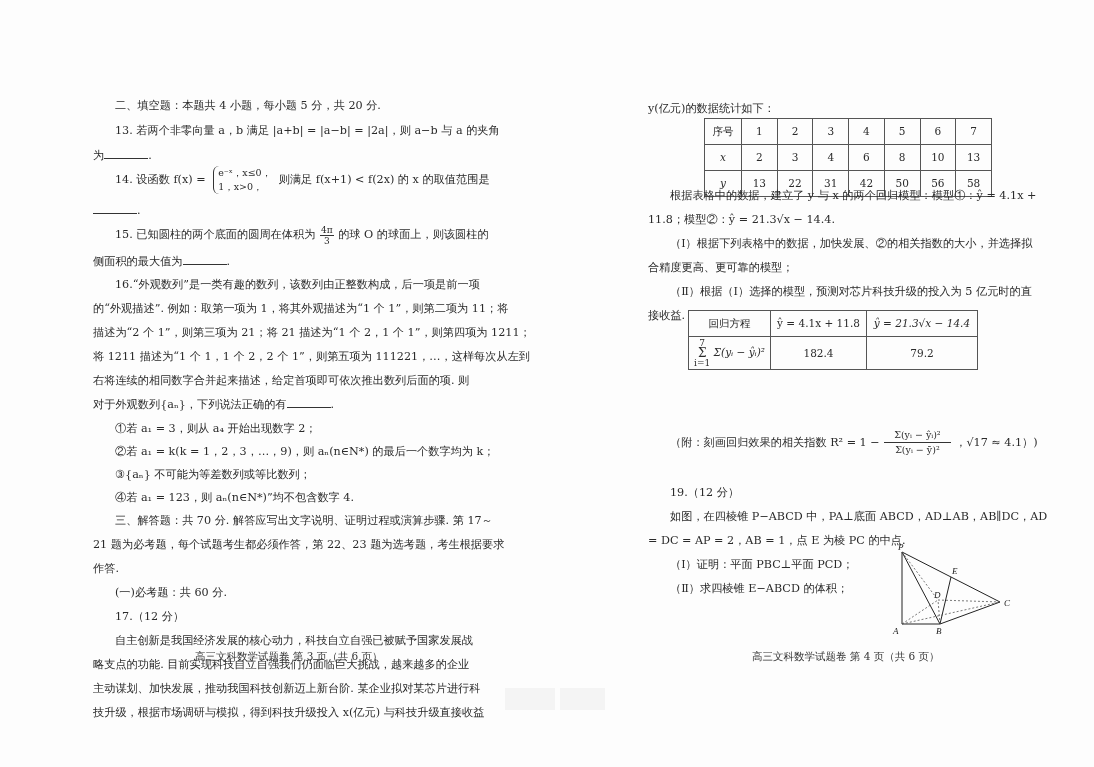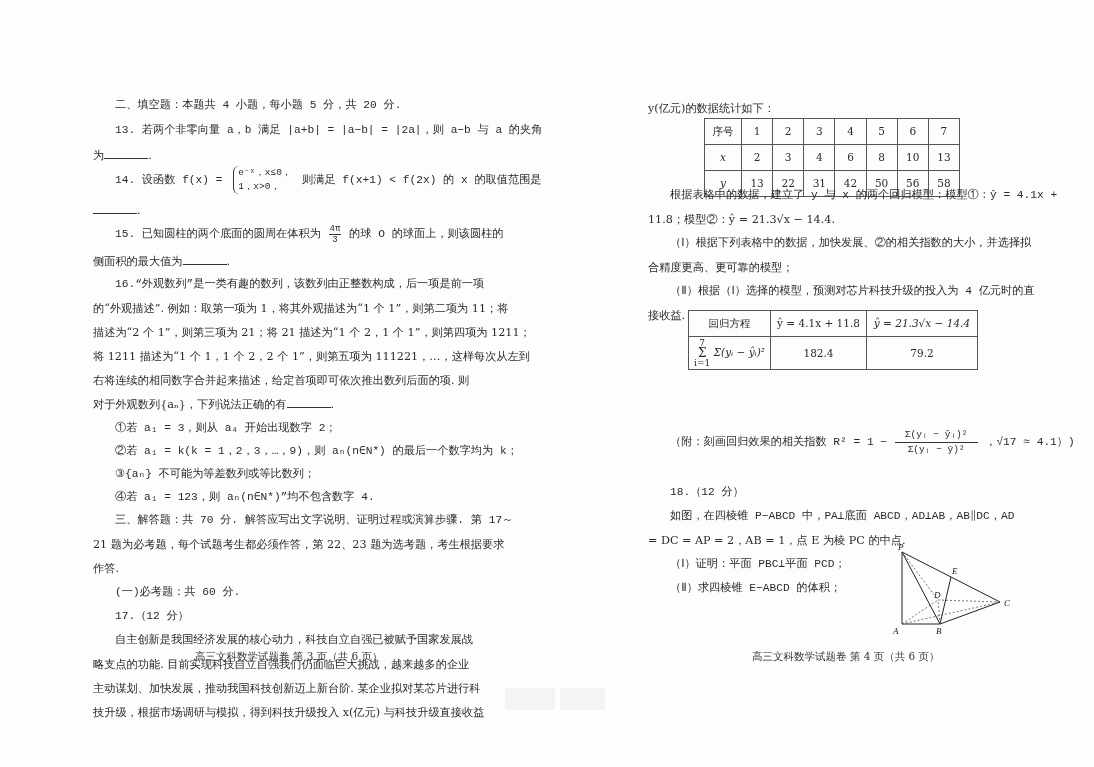--- a/index.html
+++ b/index.html
@@ -4,21 +4,21 @@
 <style>
   html, body { margin:0; padding:0; }
   body {
     width:1094px; height:767px; background:#fdfdfd; position:relative; overflow:hidden;
     font-family:"DejaVu Serif","Liberation Serif",serif; color:#2a2a2a;
   }
   .page { position:absolute; top:0; font-size:11.2px; line-height:25px; }
   .left { left:93px; width:390px; }
   .right { left:648px; width:372px; }
   .line { white-space:nowrap; position:absolute; left:0; }
-  .ind { padding-left:22px;font-family:Liberation Mono, monospace; }
+  .ind { padding-left:22px; }
   .blank { display:inline-block; width:44px; border-bottom:1px solid #333; height:10px; vertical-align:baseline; }
   .frac { display:inline-flex; flex-direction:column; align-items:center; vertical-align:middle; font-size:9px; line-height:10px; margin:0 1px; }
   .frac .num { border-bottom:1px solid #333; padding:0 1px; }
   .brace { display:inline-block; vertical-align:middle; font-size:9.5px; line-height:14px; border-left:1px solid #333; border-radius:6px 0 0 6px; padding-left:4px; margin:0 4px; }
   .footer { position:absolute; font-size:10.5px; white-space:nowrap; color:#333; }
   table.data { position:absolute; border-collapse:collapse; font-size:10.5px; }
   table.data td { border:1px solid #555; text-align:center; height:20px; padding:0; }
   table.model td { height:22px; }
   .sum { font-size:9px; line-height:10px; display:inline-flex; flex-direction:column; align-items:center; vertical-align:middle; }
   .fig { position:absolute; }
@@ -82,21 +82,21 @@
   <div class="line ind" style="top:628px">自主创新是我国经济发展的核心动力，科技自立自强已被赋予国家发展战</div>
   <div class="line" style="top:652px">略支点的功能. 目前实现科技自立自强我们仍面临巨大挑战，越来越多的企业</div>
   <div class="line" style="top:676px">主动谋划、加快发展，推动我国科技创新迈上新台阶. 某企业拟对某芯片进行科</div>
   <div class="line" style="top:700px">技升级，根据市场调研与模拟，得到科技升级投入 x(亿元) 与科技升级直接收益</div>
 </div>
 <div class="footer" style="left:195px; top:650px;">高三文科数学试题卷  第  3  页（共 6 页）</div>
 
 <div class="page right">
   <div class="line" style="top:96px">y(亿元)的数据统计如下：</div>
 
-  <table class="data" style="left:56px; top:118px; width:256px;">
+  <table class="data" style="left:56px; top:118px; width:288px;">
     <tbody>
         <tr>
       <td style="width:36px">序号</td>
       <td>1</td>
       <td>2</td>
       <td>3</td>
       <td>4</td>
       <td>5</td>
       <td>6</td>
       <td>7</td>
@@ -121,21 +121,21 @@
       <td>56</td>
       <td>58</td>
     </tr>
   </tbody>
     </table>
 
   <div class="line ind" style="top:183px">根据表格中的数据，建立了 y 与 x 的两个回归模型：模型①：ŷ = 4.1x +</div>
   <div class="line" style="top:207px">11.8；模型②：ŷ = 21.3√x − 14.4.</div>
   <div class="line ind" style="top:231px">（Ⅰ）根据下列表格中的数据，加快发展、②的相关指数的大小，并选择拟</div>
   <div class="line" style="top:255px">合精度更高、更可靠的模型；</div>
-  <div class="line ind" style="top:279px">（Ⅱ）根据（Ⅰ）选择的模型，预测对芯片科技升级的投入为 4 亿元时的直</div>
+  <div class="line ind" style="top:279px">（Ⅱ）根据（Ⅰ）选择的模型，预测对芯片科技升级的投入为 5 亿元时的直</div>
   <div class="line" style="top:303px">接收益.</div>
 
   <table class="data model" style="left:40px; top:310px; width:290px;">
     <tbody>
     <tr>
       <td>回归方程</td>
       <td style="">ŷ = 4.1x + 11.8</td>
       <td style="font-style:italic">ŷ = 21.3√x − 14.4</td>
     </tr>
     <tr>
@@ -155,21 +155,21 @@
 
   <div class="line ind" style="top:428px">
     <span>（附：刻画回归效果的相关指数 R² = 1 −</span>
     <span class="frac" style="font-size:9.5px; line-height:14px;">
       <span class="num" style="padding:0 10px">Σ(yᵢ − ŷᵢ)²</span>
       <span>Σ(yᵢ − ȳ)²</span>
     </span>
     <span>，√17 ≈ 4.1）)</span>
   </div>
 
-  <div class="line ind" style="top:480px">18.（12 分）</div>
+  <div class="line ind" style="top:480px">19.（12 分）</div>
   <div class="line ind" style="top:504px">如图，在四棱锥 P−ABCD 中，PA⊥底面 ABCD，AD⊥AB，AB∥DC，AD</div>
   <div class="line" style="top:528px">= DC = AP = 2，AB = 1，点 E 为棱 PC 的中点.</div>
   <div class="line ind" style="top:552px">（Ⅰ）证明：平面 PBC⊥平面 PCD；</div>
   <div class="line ind" style="top:576px">（Ⅱ）求四棱锥 E−ABCD 的体积；</div>
 </div>
 
 <svg class="fig" style="left:880px; top:540px;" width="150" height="100" viewBox="0 0 150 100">
   <g stroke="#222" stroke-width="1" fill="none">
     <line x1="22" y1="12" x2="22" y2="84"></line>
     <line x1="22" y1="12" x2="60" y2="84"></line>

